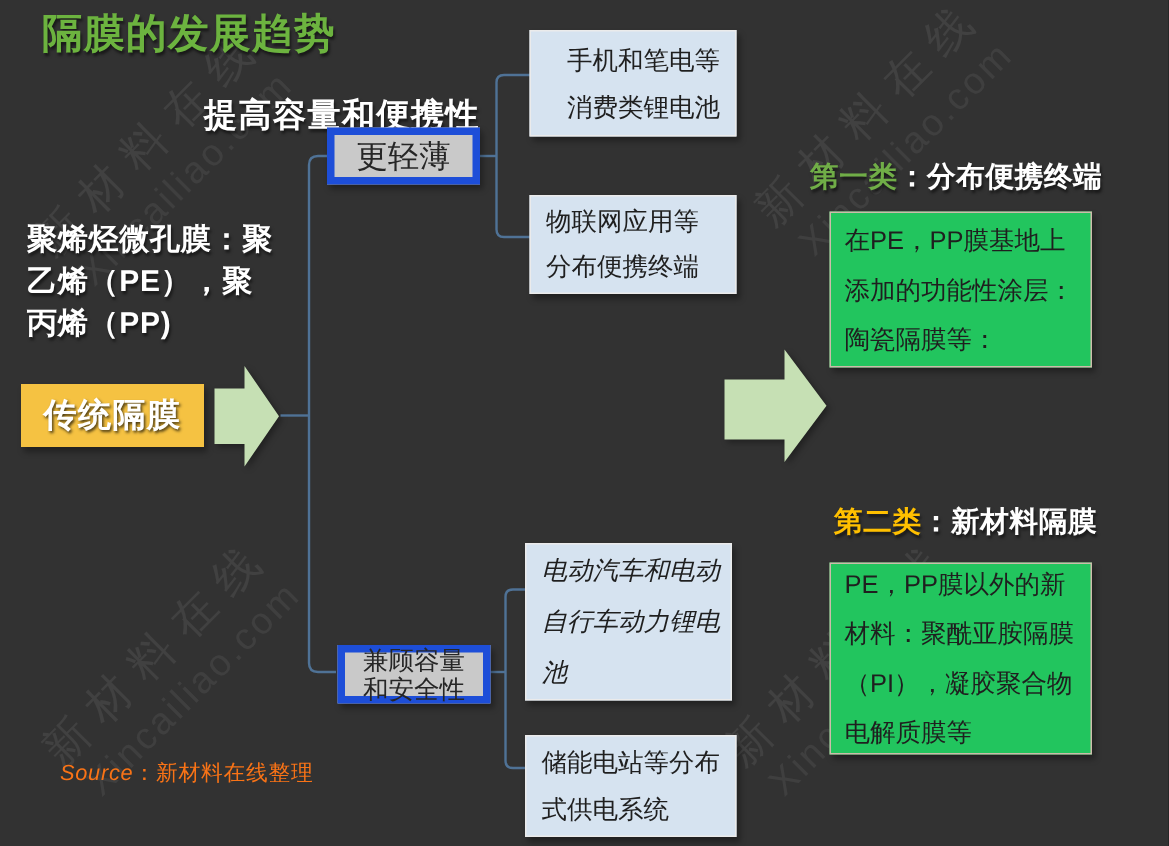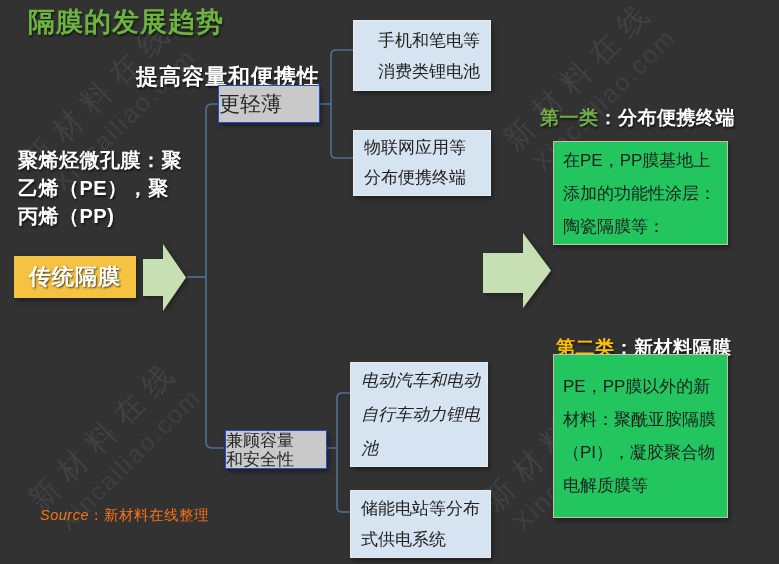--- a/index.html
+++ b/index.html
@@ -10,36 +10,36 @@
   }
   .abs{position:absolute;}
   .shadow-text{text-shadow:1px 2px 2px rgba(0,0,0,.55);}
   #title{left:28px;top:4px;font-size:27px;font-weight:bold;color:#6CB33F;letter-spacing:1px;}
   #subtitle{left:136px;top:62px;font-size:22px;font-weight:bold;color:#ffffff;letter-spacing:1px;}
   #intro{left:18px;top:146px;font-size:20px;font-weight:bold;color:#ffffff;line-height:28px;letter-spacing:.5px;}
   .box{box-sizing:border-box;display:flex;flex-direction:column;justify-content:center;
        box-shadow:2px 3px 4px rgba(0,0,0,.35);}
   #trad-box{left:14px;top:256px;width:122px;height:42px;background:#F5C242;align-items:center;}
   #trad-box .lbl{font-size:22px;font-weight:bold;color:#fff;text-shadow:1px 1px 2px rgba(0,0,0,.7);letter-spacing:1px;}
-  .gray-box{background:#C9C9C9;border:1px solid #1d4ed8;color:#262626;}
+  .gray-box{background:#C9C9C9;border:5px solid #1d4ed8;color:#262626;align-items:center;}
   #branch-light{left:218px;top:85px;width:102px;height:38px;font-size:21px;}
   #branch-safety{left:225px;top:430px;width:102px;height:39px;font-size:17px;line-height:19px;}
   .blue-box{background:#D6E3F0;border:1px solid #ebebeb;color:#1f1f1f;font-size:17px;padding-left:10px;}
   #app-consumer{left:353px;top:20px;width:138px;height:71px;line-height:31px;padding-left:24px;}
   #app-iot{left:353px;top:130px;width:138px;height:66px;line-height:30px;}
   #app-ev{left:350px;top:362px;width:138px;height:105px;line-height:34px;font-style:italic;}
   #app-storage{left:350px;top:490px;width:141px;height:68px;line-height:31px;}
   .cat-label{font-size:19px;font-weight:bold;color:#ffffff;letter-spacing:.5px;}
   #cat1-label{left:540px;top:105px;}
   #cat2-label{left:556px;top:335px;}
   .tag-green{color:#70AD47;}
   .tag-gold{color:#FFC000;}
   .peach-box{background:#22c55e;border:1px solid #cdbcab;color:#1f1f1f;font-size:17px;padding-left:9px;padding-right:4px;}
   #cat1-body{left:553px;top:141px;width:175px;height:104px;line-height:33px;}
-  #cat2-body{left:553px;top:354px;width:175px;height:164px;line-height:33px;}
+  #cat2-body{left:553px;top:375px;width:175px;height:128px;line-height:33px;}
   #source{left:40px;top:506px;font-size:14.5px;color:#f97316;letter-spacing:.5px;}
   #source .pfx{font-style:italic;}
   .wm{position:absolute;width:280px;text-align:center;transform:rotate(-45deg);pointer-events:none;}
   .wm .cn{display:block;font-size:30px;letter-spacing:10px;color:rgba(255,255,255,0.075);}
   .wm .en{display:block;font-size:25px;letter-spacing:2px;color:rgba(255,255,255,0.065);}
   #connectors{left:0;top:0;}
 </style>
 </head>
 <body>
 

